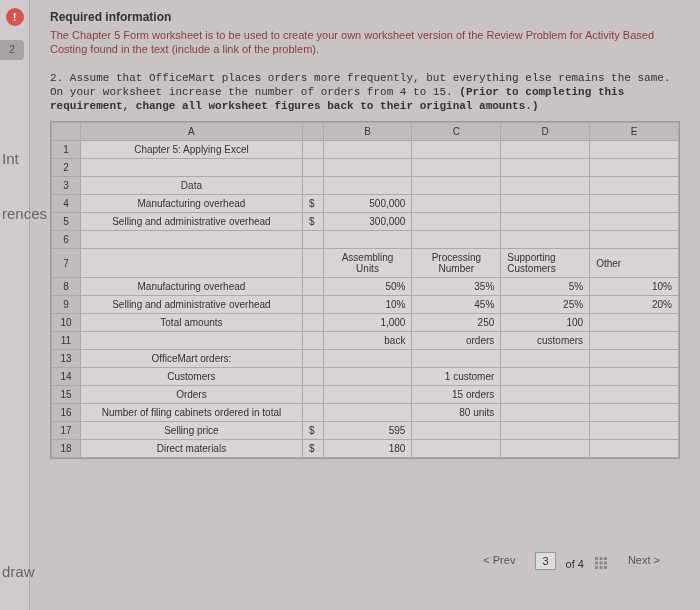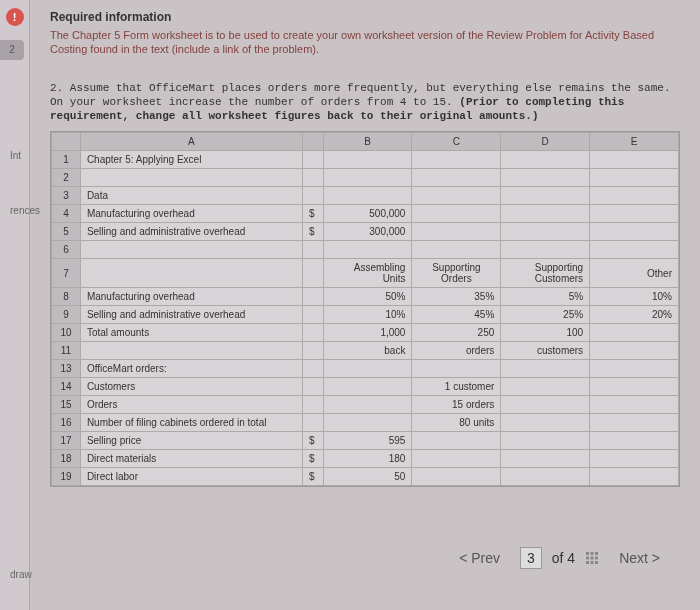--- a/index.html
+++ b/index.html
@@ -2,38 +2,38 @@
 <html><head>
 <meta charset="utf-8">
 <style>
   * { box-sizing: border-box; margin: 0; padding: 0; }
   body { font-family: Arial, sans-serif; font-size: 11px; background: #c9c3c5; width: 700px; height: 610px; overflow: hidden; position: relative; color: #333; }
   .sidebar { position: absolute; left: 0; top: 0; width: 30px; height: 610px; background: #d0cace; border-right: 1px solid #aaa; }
   .sidebar-icon { width: 18px; height: 18px; margin: 8px auto; background: #888; border-radius: 3px; display: block; }
   .alert-icon { background: #d9534f; border-radius: 50%; color: #fff; text-align: center; line-height: 18px; font-weight: bold; }
   .main { position: absolute; left: 30px; top: 0; right: 0; height: 582px; padding: 10px 20px; overflow: hidden; }
   .req-title { font-weight: bold; font-size: 12px; margin-bottom: 4px; }
-  .req-text { font-size: 11px; color: #85413f; margin-bottom: 24px; line-height: 1.3; }
+  .req-text { font-size: 11px; color: #85413f; margin-bottom: 14px; line-height: 1.3; }
   .q-text { font-size: 11px; color: #333; margin-bottom: 8px; line-height: 1.3; font-family: Liberation Mono, monospace; }
   .q-text strong { font-weight: bold; }
   .sheet-wrap { background: #b5b0b3; border: 1px solid #999; padding: 0; margin-top: 6px; }
   table.sheet { border-collapse: collapse; width: 100%; background: #c4bfc2; }
   table.sheet th, table.sheet td { border: 1px solid #aaa; padding: 3px 6px; font-size: 10px; height: 18px; }
   table.sheet th { background: #c0bbbf; font-weight: normal; text-align: center; }
   table.sheet .rowhead { background: #c0bbbf; text-align: center; width: 26px; }
   table.sheet td { background: #d7d3d6; }
-  .col-a { width: 200px; text-align: left; }
+  .col-a { width: 200px; text-align: center; }
   .col-b, .col-c, .col-d, .col-e { width: 80px; text-align: right; }
   .col-dollar { width: 18px; text-align: center; }
-  .footer { position: absolute; bottom: 12px; right: 30px; display: flex; align-items: center; gap: 10px; font-size: 14px; }
+  .footer { position: absolute; bottom: 12px; right: 30px; display: flex; align-items: flex-end; gap: 10px; font-size: 11px; }
   .prev-btn, .next-btn { padding: 4px 10px; color: #555; cursor: pointer; }
   .page-ind { padding: 2px 6px; border: 1px solid #999; background: #ddd; }
   .grid-icon { width: 14px; height: 14px; display: inline-block;  }
   .tab-marker { position: absolute; left: 0; top: 40px; width: 24px; height: 20px; background: #a8a2a6; border-top-right-radius: 4px; border-bottom-right-radius: 4px; text-align: center; line-height: 20px; font-size: 10px; color: #555; }
-  .side-label-text { position: absolute; left: 10px; font-size: 10px; color: #666; }
+  .side-label-text { position: absolute; left: 2px; font-size: 15px; color: #666; }
 </style>
 </head>
 <body>
 
 <div class="sidebar">
   <span class="sidebar-icon alert-icon">!</span>
   <div class="tab-marker">2</div>
   <span class="side-label-text" style="top:95px"></span>
   <span class="side-label-text" style="top:150px">Int</span>
   <span class="side-label-text" style="top:205px">rences</span>
@@ -111,24 +111,24 @@
             <td></td>
             <td></td>
             <td></td>
             <td></td>
             <td></td>
           </tr>
       <tr>
             <th class="rowhead">7</th>
             <td class="col-a"></td>
             <td></td>
-            <td class="col-b" style="">Assembling Units</td>
-            <td class="col-c" style="text-align:center">Supporting Orders</td>
-            <td class="col-d" style="text-align:right">Supporting Customers</td>
-            <td class="col-e" style="text-align:right">Other</td>
+            <td class="col-b" style="text-align:center">Assembling Units</td>
+            <td class="col-c" style="text-align:center">Processing Number</td>
+            <td class="col-d" style="text-align:left">Supporting Customers</td>
+            <td class="col-e" style="text-align:left">Other</td>
           </tr>
       <tr>
             <th class="rowhead">8</th>
             <td class="col-a">Manufacturing overhead</td>
             <td></td>
             <td class="col-b">50%</td>
             <td class="col-c">35%</td>
             <td class="col-d">5%</td>
             <td class="col-e">10%</td>
           </tr>
@@ -202,29 +202,20 @@
             <td class="col-b">595</td>
             <td></td>
             <td></td>
             <td></td>
           </tr>
       <tr>
             <th class="rowhead">18</th>
             <td class="col-a">Direct materials</td>
             <td>$</td>
             <td class="col-b">180</td>
-            <td></td>
-            <td></td>
-            <td></td>
-          </tr>
-      <tr>
-            <th class="rowhead">19</th>
-            <td class="col-a">Direct labor</td>
-            <td>$</td>
-            <td class="col-b">50</td>
             <td></td>
             <td></td>
             <td></td>
           </tr>
     </tbody>
       </table>
   </div>
 
   <div class="footer">
     <span class="prev-btn">&lt; Prev</span>

